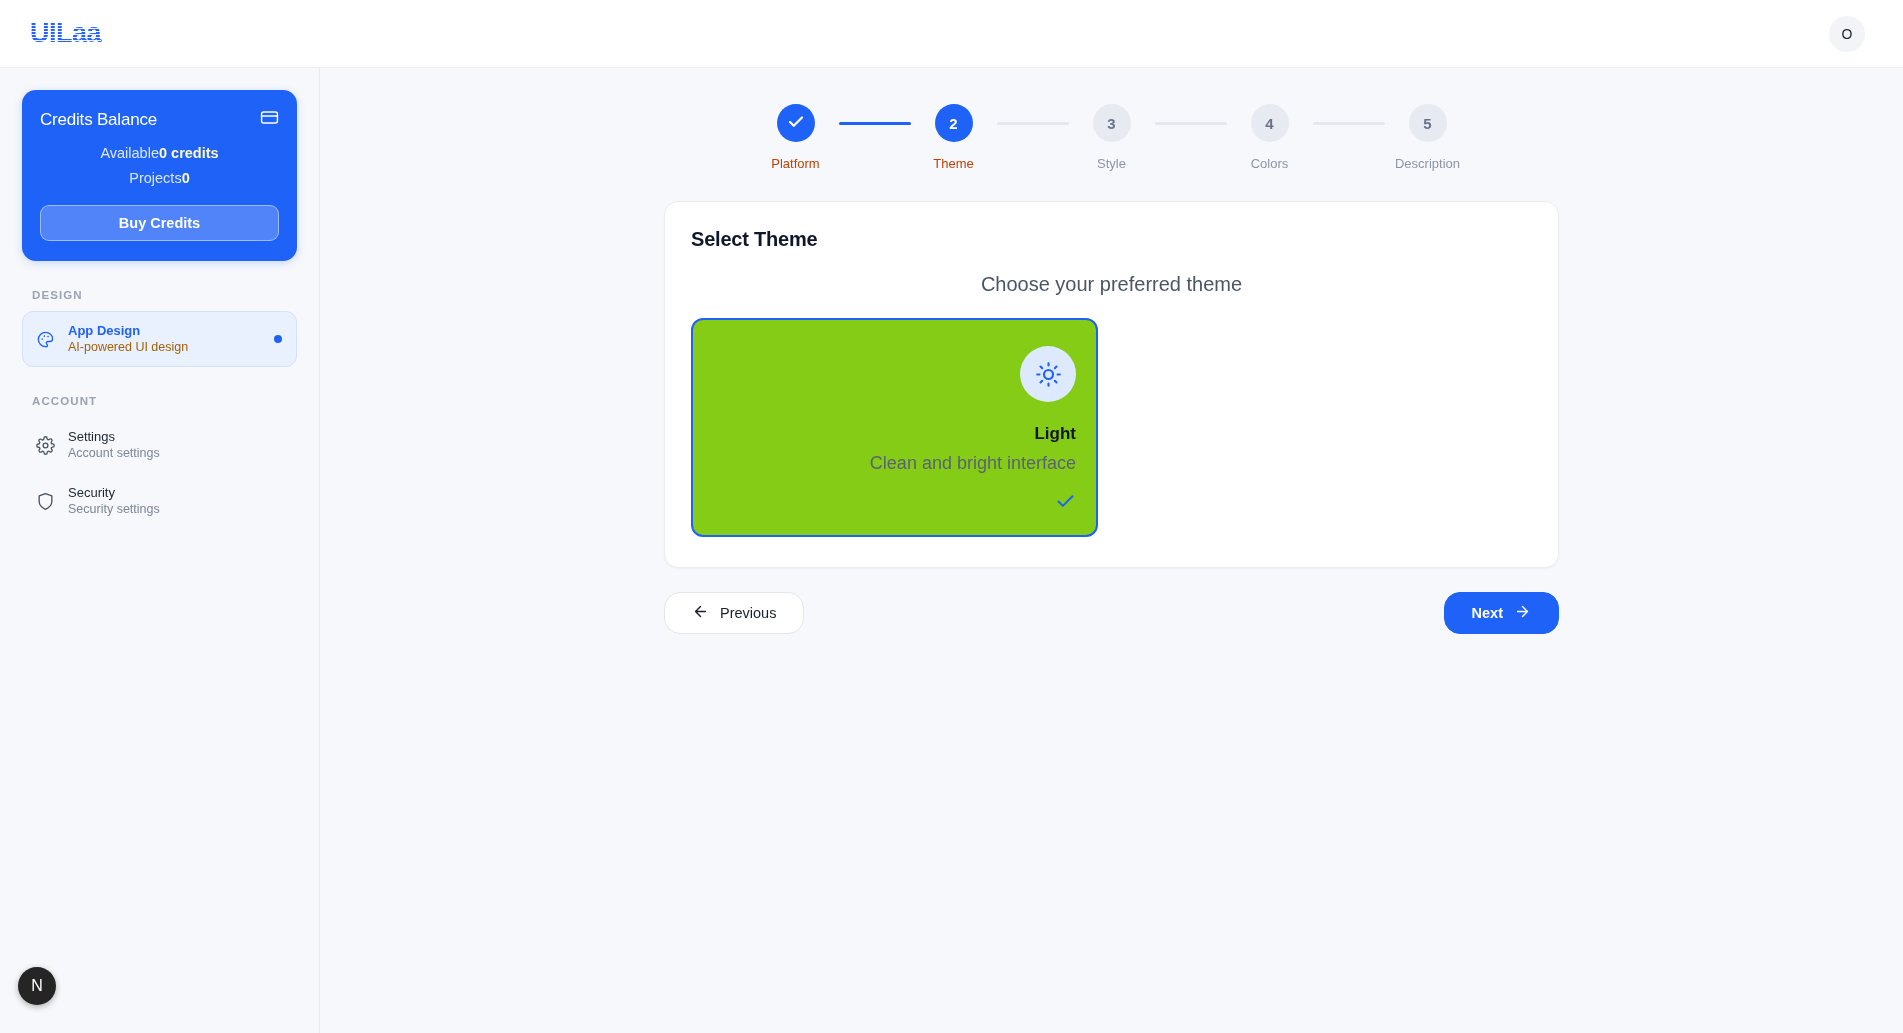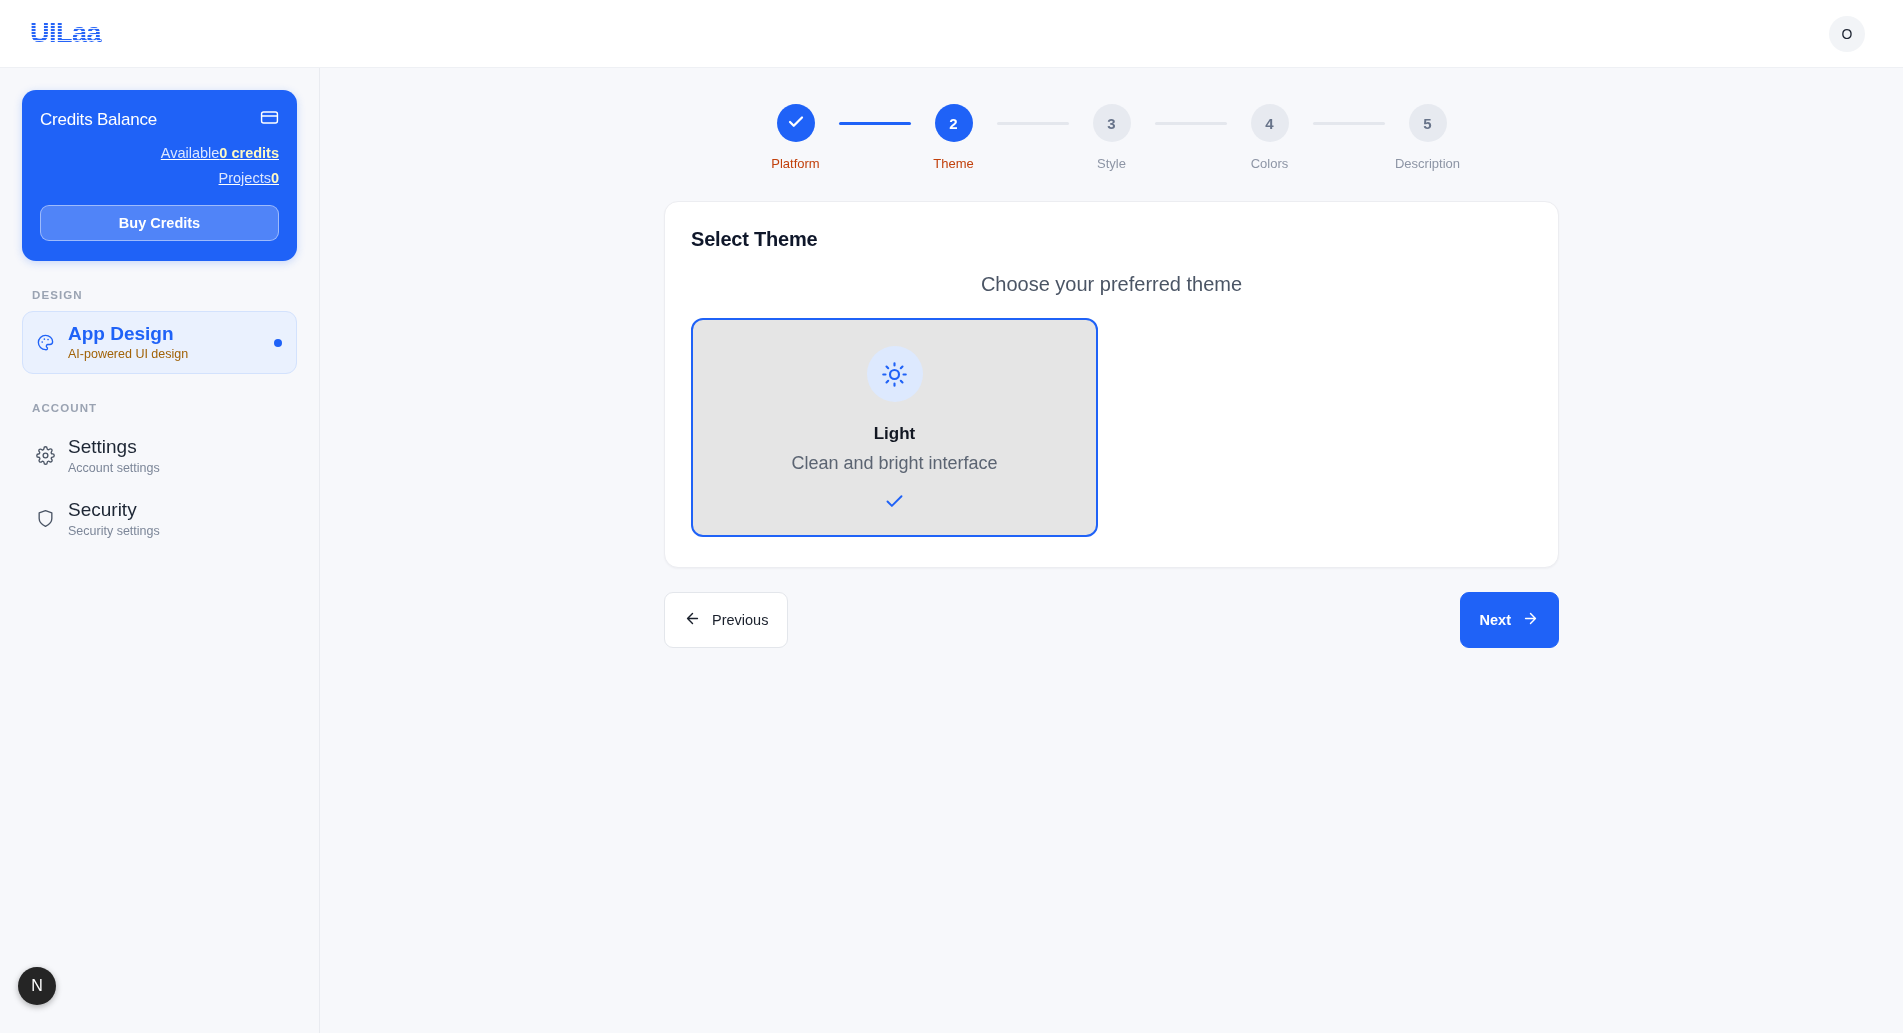--- a/index.html
+++ b/index.html
@@ -51,22 +51,22 @@
     display: flex; flex-direction: column;
   }
   .credits-card {
     background: #1f62f7; border-radius: 14px;
     padding: 18px 18px 20px 18px; color: #ffffff;
     box-shadow: 0 2px 8px rgba(31,98,247,0.22);
   }
   .credits-head { display: flex; align-items: center; justify-content: space-between; margin-bottom: 14px; }
   .credits-title { font-size: 17px; font-weight: 400; letter-spacing: -0.2px; }
   .credits-row {
-    display: flex; align-items: center; justify-content: flex-end;
-    font-size: 14.5px; margin-bottom: 9px; text-decoration: underline;
+    display: flex; align-items: center; justify-content: center;
+    font-size: 14.5px; margin-bottom: 9px;
   }
   .credits-row .k { color: #dbe6ff; font-weight: 400; }
   .credits-row .v { color: #fef9c3; font-weight: 700; }
   .buy-btn {
     margin-top: 10px; width: 100%; height: 36px;
     border-radius: 9px; border: 1px solid rgba(255,255,255,0.45);
     background: rgba(255,255,255,0.22); color: #ffffff;
     font-size: 14.5px; font-weight: 700; cursor: pointer;
     font-family: inherit;
   }
@@ -78,21 +78,21 @@
 
   .nav-item {
     display: flex; align-items: center; gap: 13px;
     padding: 11px 12px; border-radius: 11px; cursor: pointer;
     position: relative; border: 1px solid transparent;
   }
   .nav-item.active { background: #eaf1fe; border-color: #d3e2fd; }
   .nav-icon { width: 20px; height: 20px; flex: 0 0 20px; display: flex; align-items: center; justify-content: center; }
   .nav-icon svg { width: 19px; height: 19px; }
   .nav-text { display: flex; flex-direction: column; gap: 2px; }
-  .nav-title { font-size: 19px; font-weight: 500; color: #1d2634; line-height: 1.18; }
+  .nav-title { font-size: 13px; font-weight: 500; color: #1d2634; line-height: 1.18; }
   .nav-sub { font-size: 12.5px; color: #7c8698; line-height: 1.18; }
   .nav-item.active .nav-title { color: #1f62f7; font-weight: 600; }
   .nav-item.active .nav-sub { color: #a16207; }
   .nav-dot {
     position: absolute; right: 14px; top: 50%; transform: translateY(-50%);
     width: 8px; height: 8px; border-radius: 50%; background: #1f62f7;
   }
 
   
   .main {
@@ -126,42 +126,42 @@
     border: 1px solid #ecedf1; border-radius: 14px;
     padding: 26px 26px 30px 26px;
     box-shadow: 0 1px 2px rgba(16,24,40,0.04);
   }
   .panel-title { font-size: 20px; font-weight: 700; color: #0f172a; letter-spacing: -0.2px; }
   .panel-sub { margin-top: 22px; text-align: center; font-size: 20px; color: #4b5565; }
 
   .theme-grid { margin-top: 22px; display: grid; grid-template-columns: 1fr 1fr; gap: 27px; }
   .theme-card {
     border: 2px solid #eceef2; border-radius: 12px;
-    background: #e5e5e5; padding: 26px 20px 22px 20px;
-    display: flex; flex-direction: column; align-items: center;
+    background: #84cc16; padding: 26px 20px 22px 20px;
+    display: flex; flex-direction: column; align-items: flex-end;
     min-height: 216px; cursor: pointer;
   }
   .theme-card.selected { border-color: #1f62f7; }
   .theme-ic {
     width: 56px; height: 56px; border-radius: 50%;
     display: flex; align-items: center; justify-content: center;
   }
   .theme-ic.light { background: #dde9fe; color: #1f62f7; }
   .theme-ic.dark { background: #f2f3f5; color: #3c4453; }
   .theme-ic svg { width: 27px; height: 27px; }
   .theme-name { margin-top: 22px; font-size: 17px; font-weight: 700; color: #121722; }
   .theme-desc { margin-top: 9px; font-size: 18px; color: #5b6472; }
   .theme-check { margin-top: 17px; color: #1f62f7; height: 22px; }
   .theme-check svg { width: 21px; height: 21px; }
 
   
   .nav-buttons { margin-top: 24px; display: flex; align-items: center; justify-content: space-between; }
   .btn {
     display: inline-flex; align-items: center; gap: 11px;
-    height: 56px; padding: 0 19px; border-radius: 9px;
+    height: 42px; padding: 0 27px; border-radius: 16px;
     font-size: 14.5px; font-weight: 500; cursor: pointer;
     font-family: inherit;
   }
   .btn-prev { background: #ffffff; border: 1px solid #e3e6eb; color: #1a202c; }
   .btn-next { background: #1f62f7; border: 1px solid #1f62f7; color: #ffffff; font-weight: 600; }
   .btn svg { width: 17px; height: 17px; }
 
   
   .dev-badge {
     position: absolute; left: 18px; bottom: 28px;

